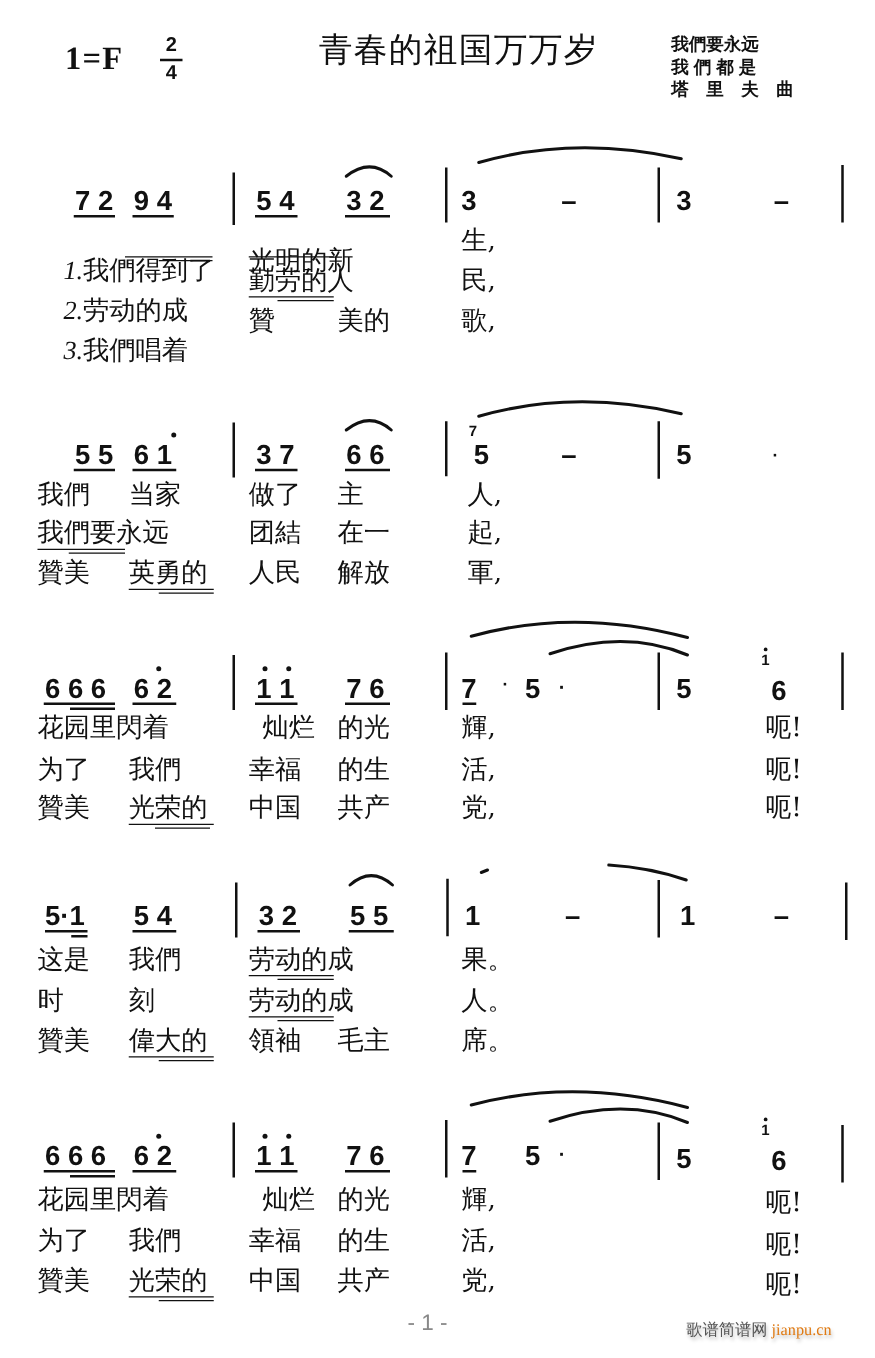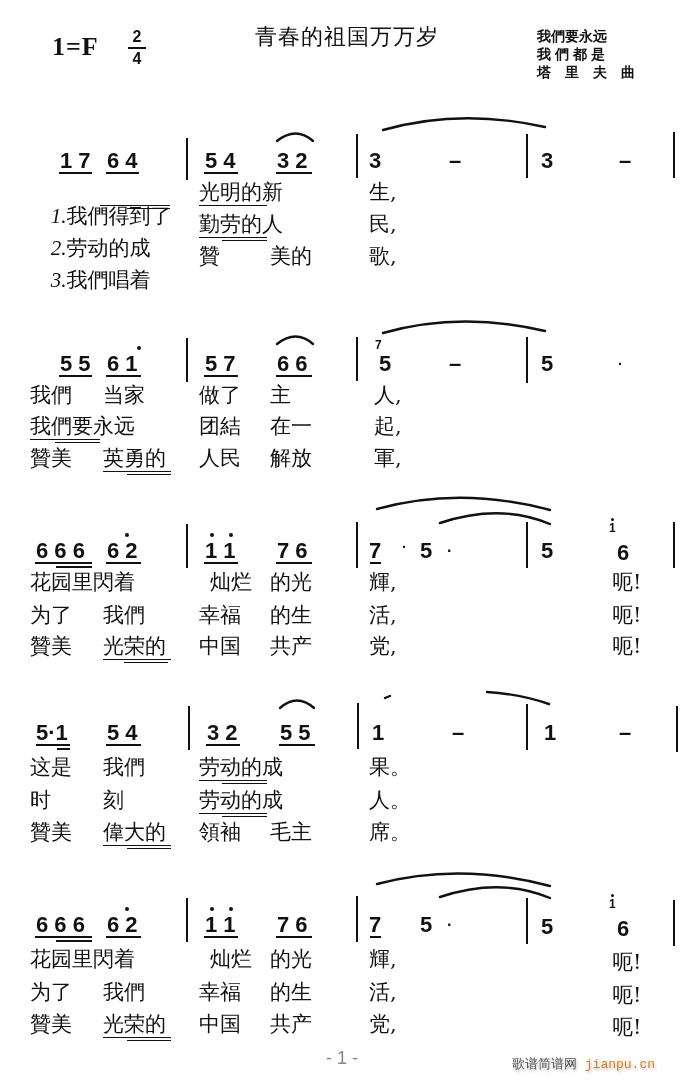--- a/index.html
+++ b/index.html
@@ -1,34 +1,34 @@
 <!DOCTYPE html>
 <html><head>
 <meta charset="utf-8">
 <style>
   html, body { margin:0; padding:0; background:#ffffff; }
   body { width:700px; height:1086px; position:relative; overflow:hidden; color:#111; font-family:"DejaVu Sans", sans-serif; }
   .abs { position:absolute; }
   .key { left:52px; top:32px; font-family:"Liberation Serif", serif; font-weight:bold; font-size:26px; letter-spacing:1px; }
   .timesig { left:128px; top:28px; width:18px; text-align:center; font-family:"Liberation Sans", sans-serif; font-weight:bold; font-size:16px; line-height:18px; }
   .timesig .bar { display:block; height:2px; background:#111; margin:1px 0; }
-  .title { left:255px; top:22px; font-family:Liberation Sans, sans-serif; font-size:22px; letter-spacing:1px; }
+  .title { left:255px; top:22px; font-family:Liberation Sans, sans-serif; font-size:27px; letter-spacing:1px; }
   .credits { left:537px; top:27px; font-family:"DejaVu Sans", sans-serif; font-weight:bold; font-size:14px; line-height:18px; text-align:justify; width:114px; }
   .credits div { letter-spacing:0px; }
   .credits .spaced { letter-spacing:6px; }
   .note { font-family:"Liberation Sans", sans-serif; font-weight:bold; font-size:22px; line-height:22px; white-space:pre; }
   .dash { font-family:"Liberation Sans", sans-serif; font-weight:bold; font-size:22px; line-height:22px; }
   .barline { width:2px; background:#111; }
   .uline { height:2px; background:#111; }
   .lyric { font-family:"DejaVu Serif", serif; font-size:21px; line-height:24px; white-space:pre; }
   .lyric .num { font-style:italic; font-family:"Liberation Serif", serif; }
   .hidot { width:4px; height:4px; border-radius:50%; background:#111; }
   .grace { font-family:"Liberation Sans", sans-serif; font-weight:bold; font-size:12px; line-height:12px; }
   .pageno { left:326px; top:1048px; color:#888; font-family:"Liberation Sans", sans-serif; font-size:18px; }
-  .wm { left:512px; top:1055px; font-family:Liberation Mono, monospace; font-size:13px; color:#555; text-shadow:1px 2px 3px #bbb; }
+  .wm { left:549px; top:1055px; font-family:Liberation Serif, serif; font-size:13px; color:#555; text-shadow:1px 2px 3px #bbb; }
   .wm .en { color:#e07a12; }
   svg.slurs { position:absolute; left:0; top:0; width:700px; height:1086px; pointer-events:none; }
 </style>
 </head>
 <body>
 
 <div class="abs key">1=F</div>
 <div class="abs timesig">
   <span>2</span>
   <span class="bar"></span>
@@ -56,43 +56,43 @@
     <path d="M280 708 Q297 693 314 708"></path>
     <path d="M385 698 L390 696"></path>
     <path d="M487 692 Q520 694 549 704"></path>
 
     <path d="M377 884 Q460 862 550 886"></path>
     <path d="M440 897 Q500 877 550 898"></path>
   </g>
 </svg>
 
 <div>
-  <div class="abs note" style="left:60px;top:150px">1 7</div>
+  <div class="abs note" style="left:60px;top:150px">7 2</div>
   <div class="abs uline" style="left:59px;top:172px;width:33px"></div>
-  <div class="abs note" style="left:107px;top:150px">6 4</div>
+  <div class="abs note" style="left:107px;top:150px">9 4</div>
   <div class="abs uline" style="left:106px;top:172px;width:33px"></div>
   <div class="abs barline" style="left:186px;top:138px;height:42px"></div>
   <div class="abs note" style="left:205px;top:150px">5 4</div>
   <div class="abs uline" style="left:204px;top:172px;width:34px"></div>
   <div class="abs note" style="left:277px;top:150px">3 2</div>
   <div class="abs uline" style="left:276px;top:172px;width:36px"></div>
   <div class="abs barline" style="left:356px;top:134px;height:44px"></div>
   <div class="abs note" style="left:369px;top:150px">3</div>
   <div class="abs dash" style="left:449px;top:150px">–</div>
   <div class="abs barline" style="left:526px;top:134px;height:44px"></div>
   <div class="abs note" style="left:541px;top:150px">3</div>
   <div class="abs dash" style="left:619px;top:150px">–</div>
   <div class="abs barline" style="left:673px;top:132px;height:46px"></div>
 
   <div class="abs lyric" style="left:24px;top:180px">
     <span class="num">1.</span><span>我們得到了</span>
   </div>
   <div class="abs uline" style="left:100px;top:205px;width:70px;height:1px"></div>
   <div class="abs uline" style="left:127px;top:208px;width:43px;height:1px"></div>
-  <div class="abs lyric" style="left:199px;top:180px">光明的新</div>
+  <div class="abs lyric" style="left:199px;top:196px">光明的新</div>
   <div class="abs uline" style="left:199px;top:205px;width:68px;height:1px"></div>
   <div class="abs lyric" style="left:369px;top:180px">生,</div>
 
   <div class="abs lyric" style="left:24px;top:212px">
     <span class="num">2.</span><span>劳动的成</span>
   </div>
   <div class="abs lyric" style="left:199px;top:212px">勤劳的人</div>
   <div class="abs uline" style="left:199px;top:237px;width:68px;height:1px"></div>
   <div class="abs uline" style="left:222px;top:240px;width:45px;height:1px"></div>
   <div class="abs lyric" style="left:369px;top:212px">民,</div>
@@ -105,21 +105,21 @@
   <div class="abs lyric" style="left:369px;top:244px">歌,</div>
 </div>
 
 <div>
   <div class="abs note" style="left:60px;top:353px">5 5</div>
   <div class="abs uline" style="left:59px;top:375px;width:33px"></div>
   <div class="abs note" style="left:107px;top:353px">6 1</div>
   <div class="abs hidot" style="left:137px;top:346px"></div>
   <div class="abs uline" style="left:106px;top:375px;width:35px"></div>
   <div class="abs barline" style="left:186px;top:338px;height:44px"></div>
-  <div class="abs note" style="left:205px;top:353px">5 7</div>
+  <div class="abs note" style="left:205px;top:353px">3 7</div>
   <div class="abs uline" style="left:204px;top:375px;width:34px"></div>
   <div class="abs note" style="left:277px;top:353px">6 6</div>
   <div class="abs uline" style="left:276px;top:375px;width:36px"></div>
   <div class="abs barline" style="left:356px;top:337px;height:44px"></div>
   <div class="abs grace" style="left:375px;top:339px">7</div>
   <div class="abs note" style="left:379px;top:353px">5</div>
   <div class="abs dash" style="left:449px;top:353px">–</div>
   <div class="abs barline" style="left:526px;top:337px;height:46px"></div>
   <div class="abs note" style="left:541px;top:353px">5</div>
   <div class="abs dash" style="left:618px;top:353px;font-size:14px">·</div>

